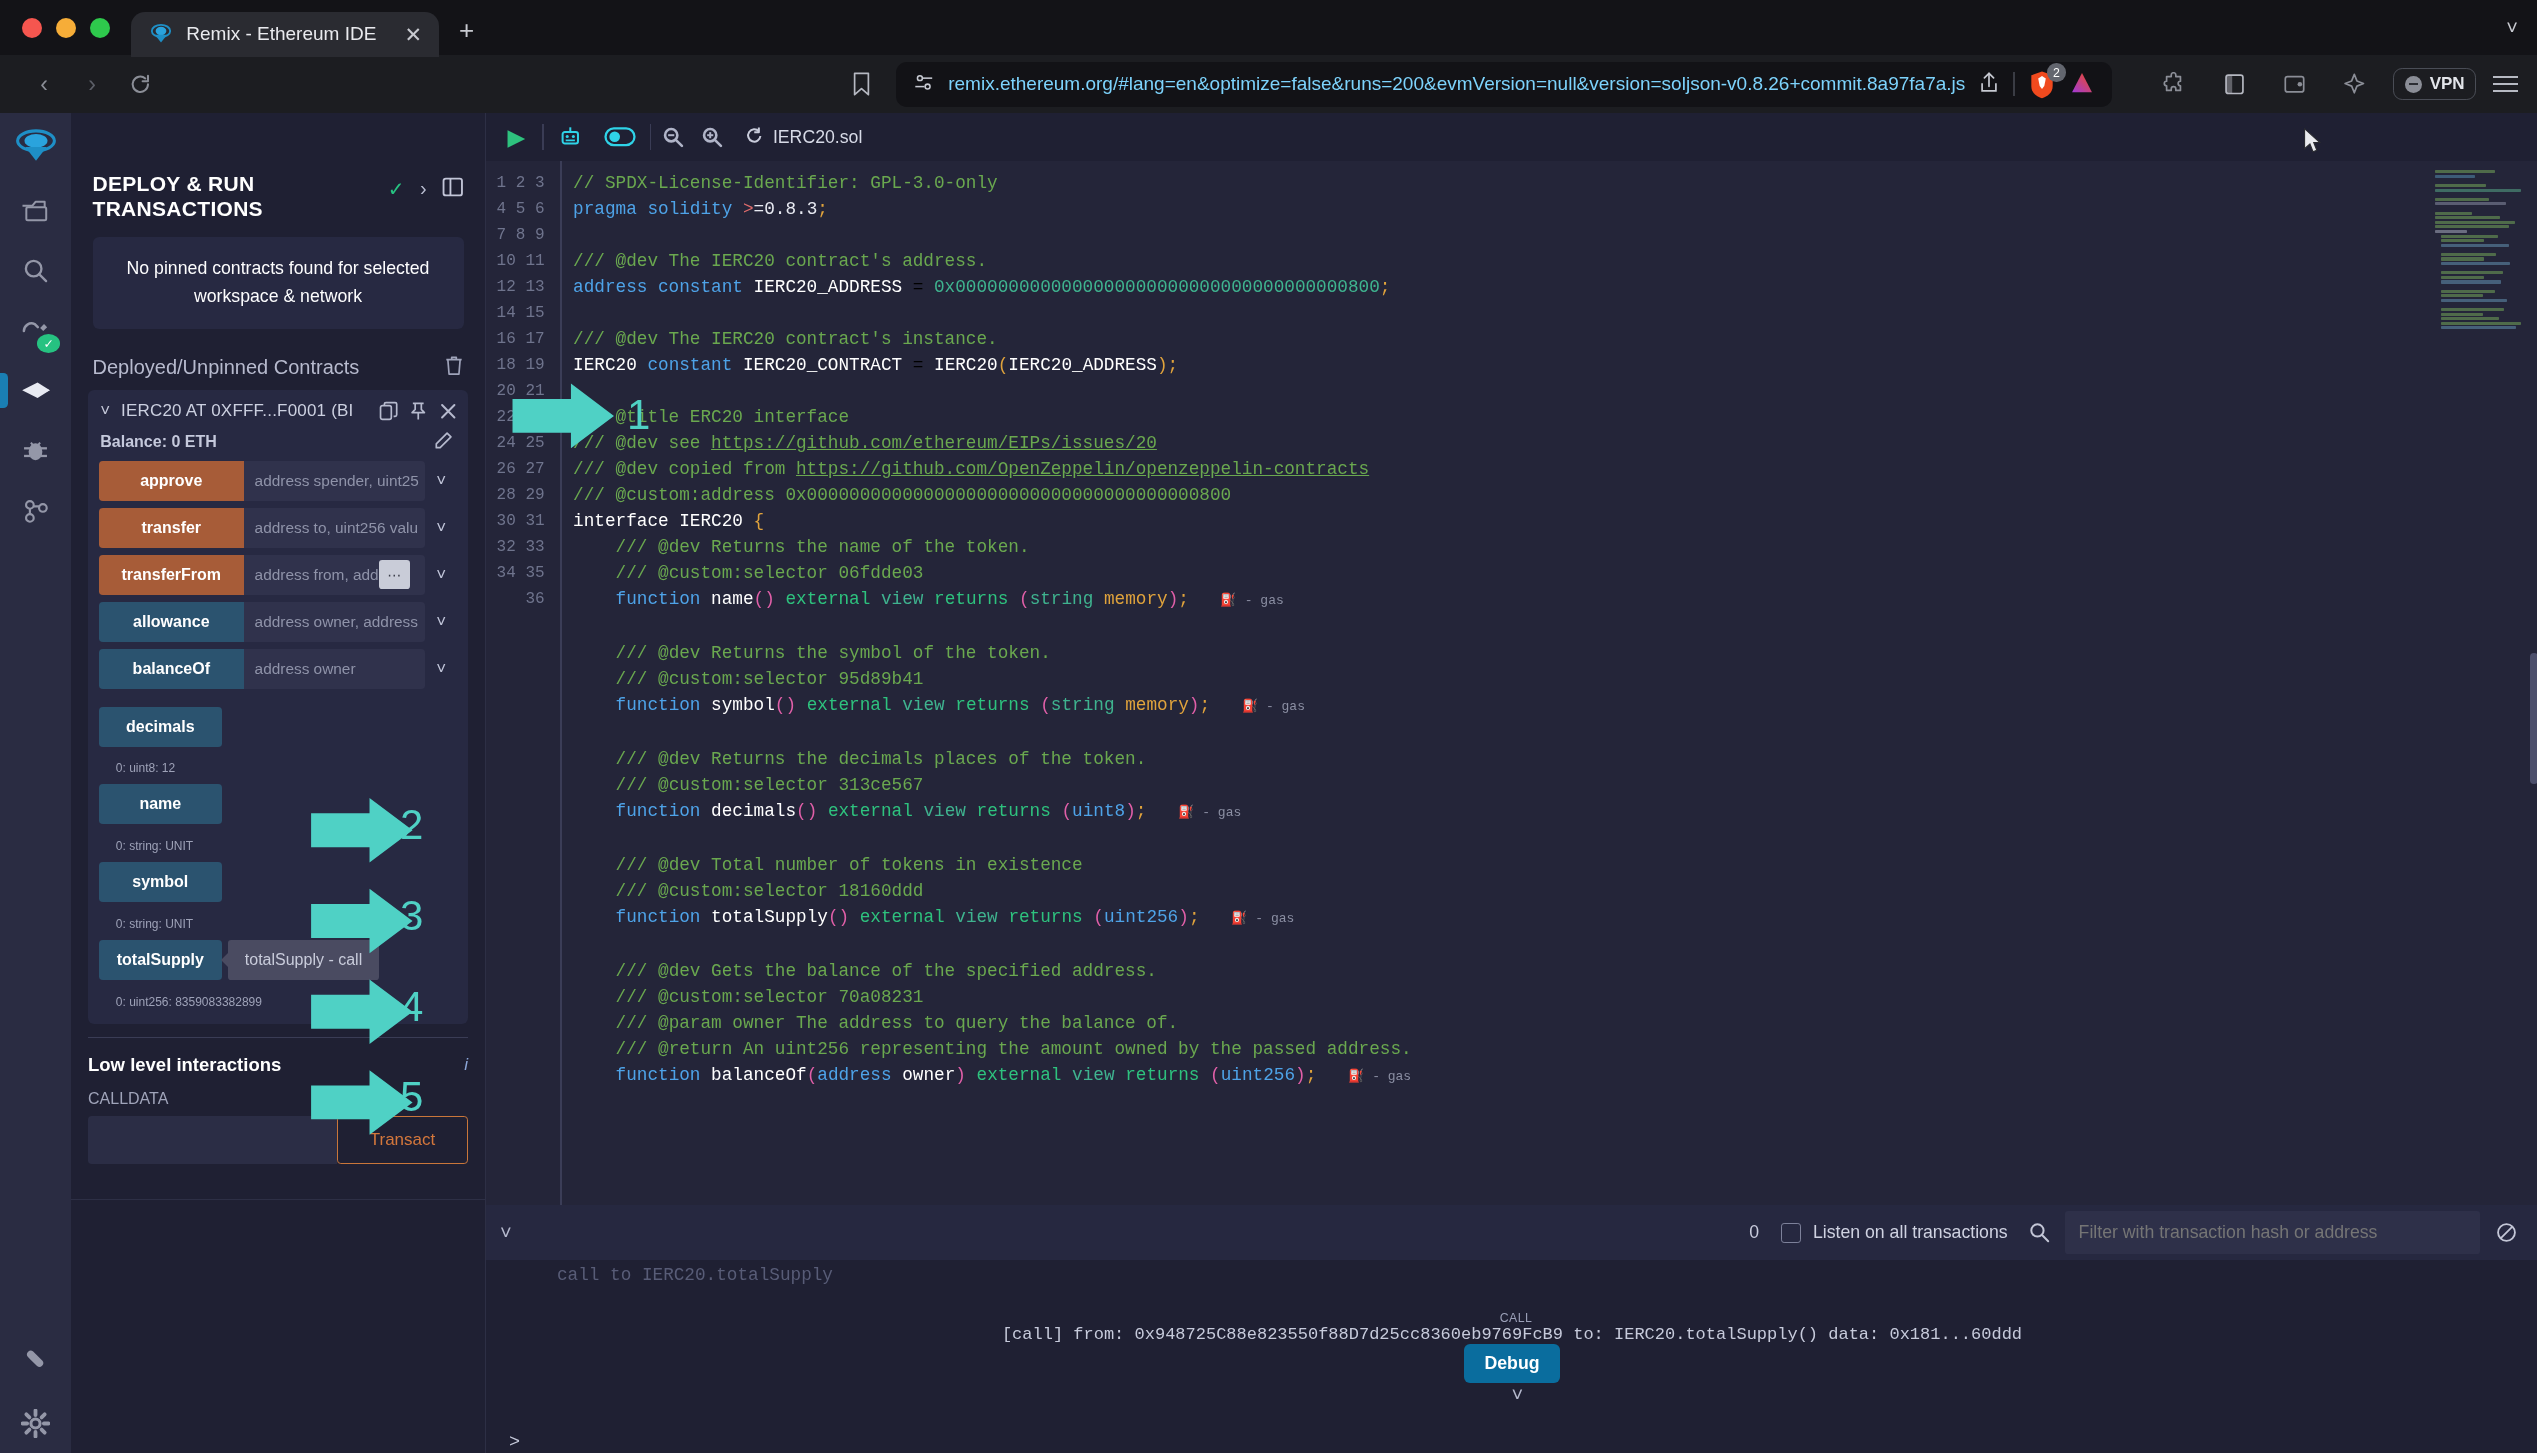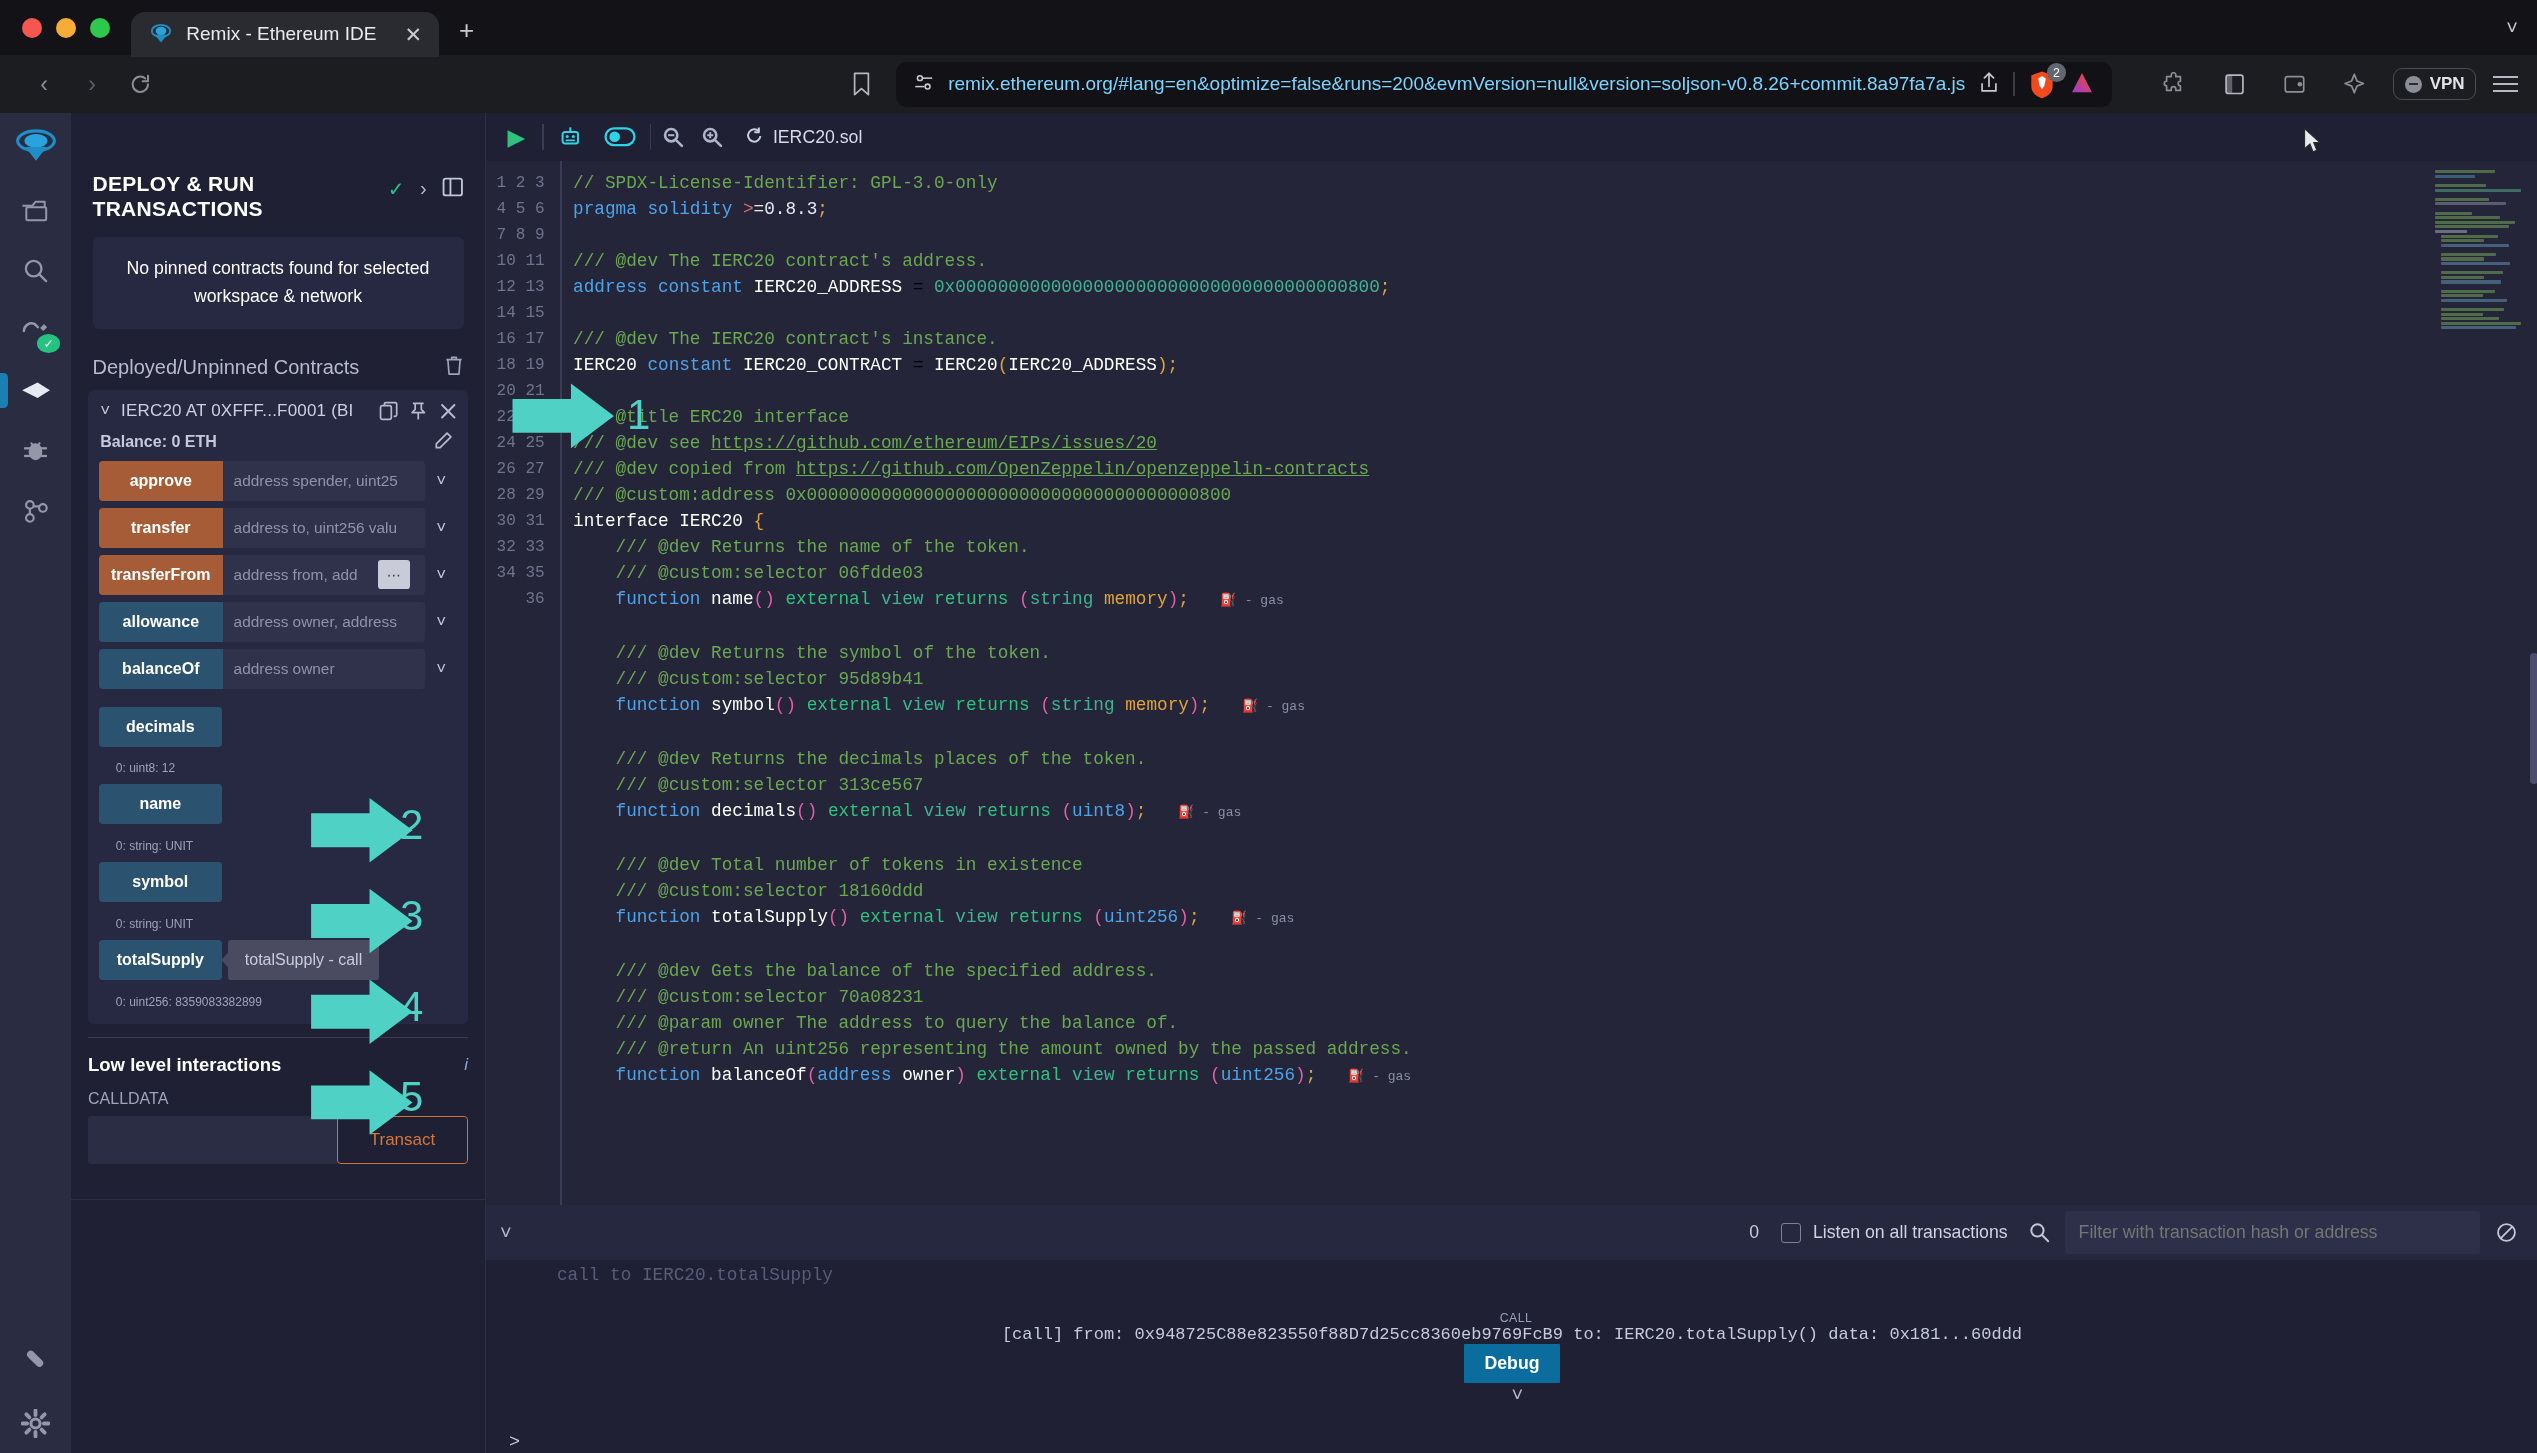--- a/index.html
+++ b/index.html
@@ -134,21 +134,21 @@
   .cc-ico { color: #b6bace; display: flex; align-items: center; }
   .balance-row {
     display: flex; align-items: center; padding: 9.2px 14px 0 12.3px;
   }
   .balance-text { color: #c5c9dc; font-size: 16px; font-weight: bold; flex: 1; }
   .edit-ico { color: #b6bace; }
 
   .fn-list { padding: 7.7px 10.8px 6.2px 10.8px; }
   .fn-row { display: flex; align-items: stretch; margin-bottom: 7px; height: 40px; }
   .fn-btn {
-    width: 124px; border: none; border-radius: 3.8px 0 0 3.8px;
+    width: 145px; border: none; border-radius: 3.8px 0 0 3.8px;
     color: #ffffff; font-size: 16px; font-weight: bold;
     display: flex; align-items: center; justify-content: center;
     font-family: "Liberation Sans", sans-serif; flex: none;
   }
   .fn-btn.orange { background: #a75c38; }
   .fn-btn.blue   { background: #2b536f; }
   .fn-input {
     flex: 1; background: #30324c; border: none; border-radius: 0 3.8px 3.8px 0;
     color: #8f93a9; font-size: 15.4px; padding: 0 10.8px;
     font-family: "Liberation Sans", sans-serif; overflow: hidden; white-space: nowrap;
@@ -260,21 +260,21 @@
     font-family: "Liberation Sans", sans-serif;
   }
   .term-ban { color: #c3c6d6; padding-left: 15.4px; display:flex;align-items:center;}
 
   .term-body { flex: 1; padding: 0 20px; position: relative; overflow: hidden; }
   .term-faded { color: #585c77; font-size: 17.7px; font-family:"Liberation Mono",monospace; padding: 4.6px 0 0 51px;}
   .term-txrow { display: flex; align-items: center; padding: 26px 0 0 0; flex-direction: column; }
   .term-tag { color: #9ba0b8; font-size: 12.3px; width: 46px; padding-left: 10.8px; letter-spacing:0.4px;}
   .term-txtext { color: #c6cadb; font-size: 17px; font-family: "Liberation Mono", monospace; flex: 1; }
   .debug-btn {
-    background: #0a6d9e; color: #fff; border: none; border-radius: 1px;
+    background: #0a6d9e; color: #fff; border: none; border-radius: 6px;
     padding: 9.2px 20px; font-size: 17.7px; font-weight: bold;
     font-family: "Liberation Sans", sans-serif;
   }
   .debug-chev { color: #b5b9cd; font-size: 20px; padding: 0 7.7px 0 18.5px; }
   .term-prompt { color: #c6cadb; font-size: 18.5px; padding: 26px 0 0 3.1px; font-family:"Liberation Mono",monospace;}
 
   
   .arrow-layer { position: absolute; inset: 0; pointer-events: none; }
   .ann-num {
     position: absolute; color: #4fd1c5; font-size: 42px; font-family: "Liberation Sans", sans-serif;

